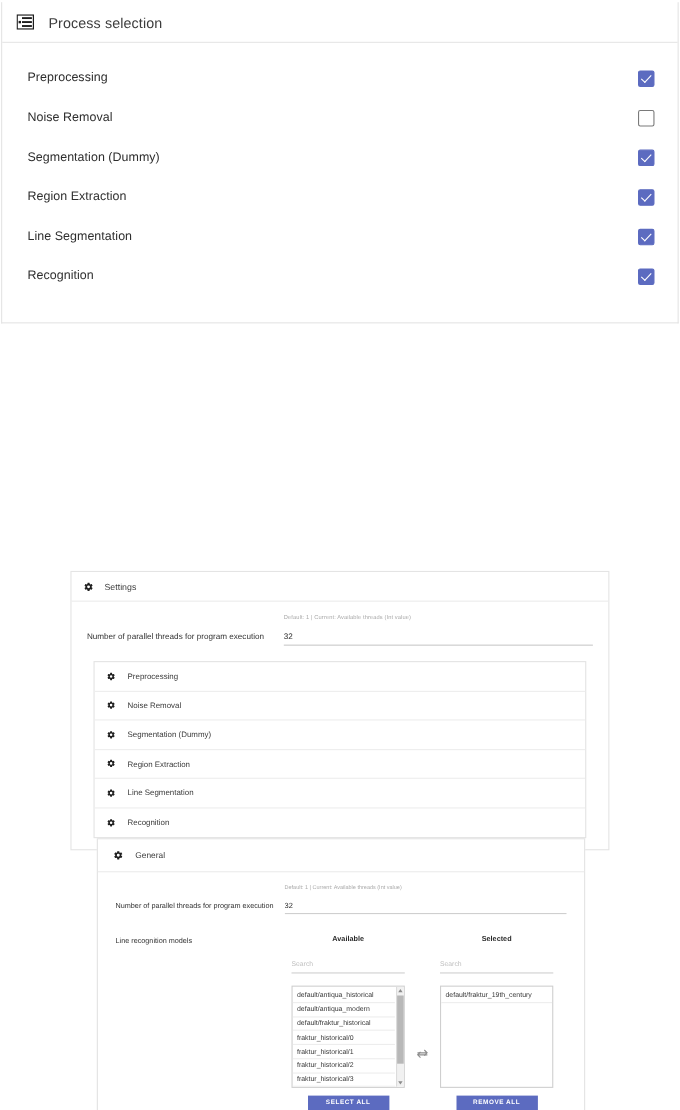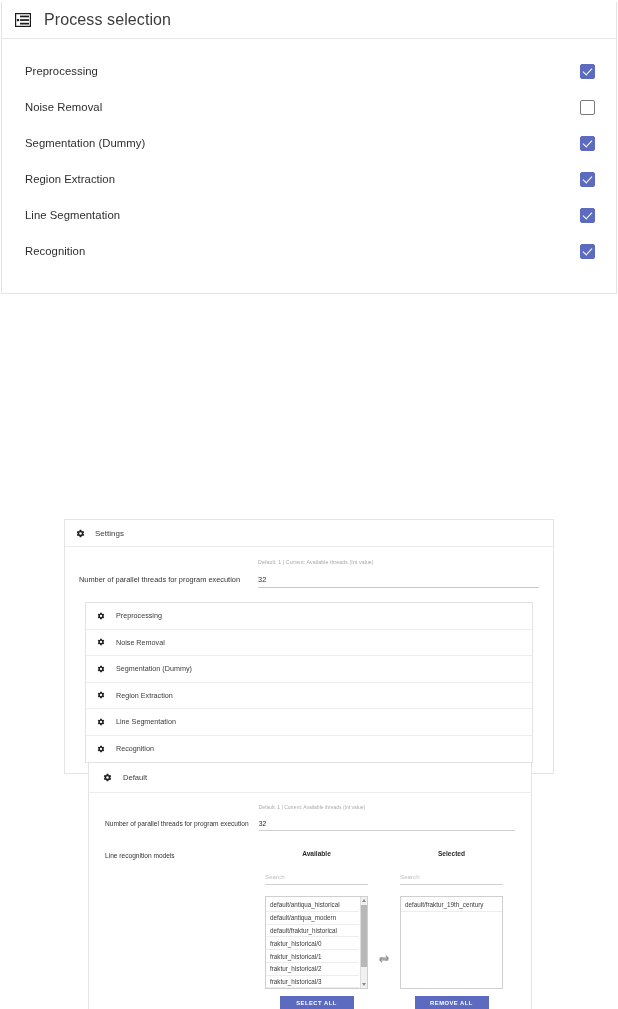--- a/index.html
+++ b/index.html
@@ -30,21 +30,21 @@
     padding: 0 12px;
     border-bottom: 1px solid #e6e6e6;
   }
   .card-head .hicon {
     width: 18px; height: 18px;
     display: flex; align-items: center; justify-content: center;
     margin-right: 12px;
     flex: 0 0 auto;
   }
   .card-head .htitle {
-    font-size: 16px;
+    font-size: 13px;
     color: #3c3c3c;
     letter-spacing: .1px;
   }
   .process-body { padding: 14px 0 24px 0; }
   .proc-row {
     display: flex;
     align-items: center;
     justify-content: space-between;
     height: 36px;
     padding: 0 21px 0 23px;
@@ -365,21 +365,21 @@
     </div>
   </div>
 
   <div class="general-card">
     <div class="gen-head">
       <span class="gicon">
         <svg width="9" height="9" viewBox="0 0 24 24" aria-hidden="true">
             <path fill="#1f1f1f" d="M19.43 12.98c.04-.32.07-.64.07-.98s-.03-.66-.07-.98l2.11-1.65a.5.5 0 0 0 .12-.64l-2-3.46a.5.5 0 0 0-.61-.22l-2.49 1a7.3 7.3 0 0 0-1.69-.98l-.38-2.65A.49.49 0 0 0 14 2h-4a.49.49 0 0 0-.49.42l-.38 2.65c-.61.25-1.17.58-1.69.98l-2.49-1a.5.5 0 0 0-.61.22l-2 3.46a.5.5 0 0 0 .12.64l2.11 1.65c-.04.32-.07.65-.07.98s.03.66.07.98l-2.11 1.65a.5.5 0 0 0-.12.64l2 3.46c.12.22.39.3.61.22l2.49-1c.52.4 1.08.73 1.69.98l.38 2.65c.04.24.24.42.49.42h4c.25 0 .46-.18.49-.42l.38-2.65c.61-.25 1.17-.59 1.69-.98l2.49 1c.23.09.49 0 .61-.22l2-3.46a.5.5 0 0 0-.12-.64l-2.11-1.65zM12 15.5A3.5 3.5 0 1 1 12 8.5a3.5 3.5 0 0 1 0 7z"></path>
           </svg>
       </span>
-      <span class="gtitle">Default</span>
+      <span class="gtitle">General</span>
     </div>
 
     <div class="gen-body">
 
       <div class="gen-field-row">
         <span class="gen-field-label">Number of parallel threads for program execution</span>
         <span class="gen-field-ctrl">
           <div class="gen-hint">Default: 1 | Current: Available threads (Int value)</div>
           <input class="gen-input" type="text" value="32" style="">
         </span>

